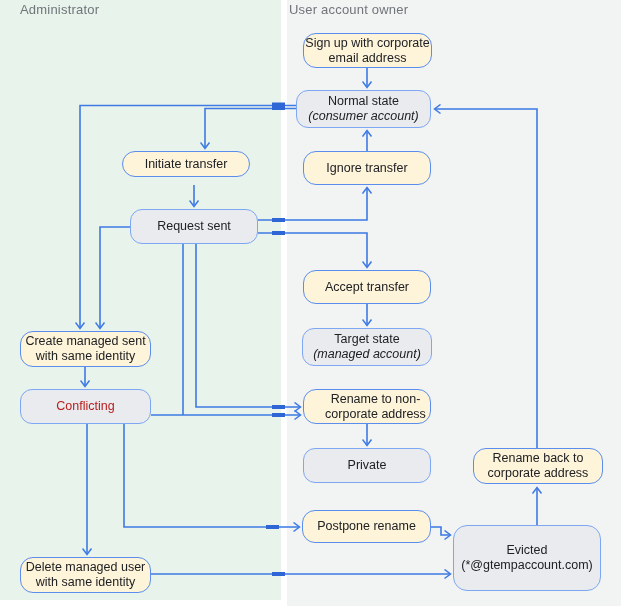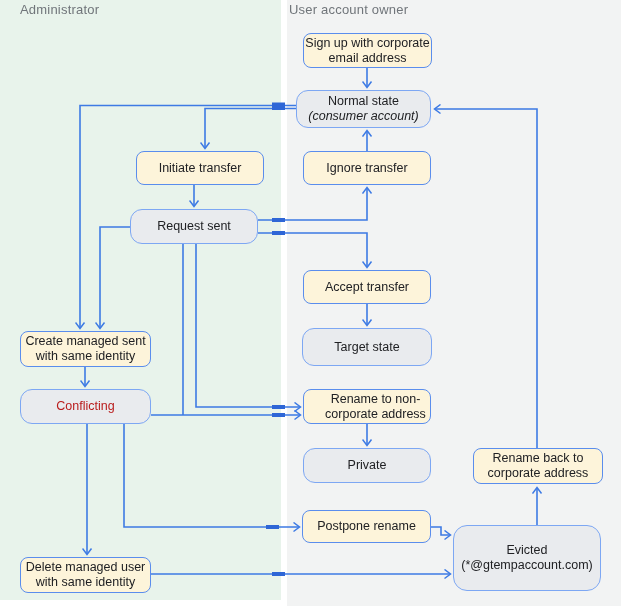--- a/index.html
+++ b/index.html
@@ -17,21 +17,21 @@
   }
   #lane-admin .lane-title{left:20px;}
   #lane-user .lane-title{left:2px;}
   #edges{position:absolute;left:0;top:0;width:621px;height:606px;pointer-events:none;}
   .node{
     position:absolute;box-sizing:border-box;
     display:flex;flex-direction:column;justify-content:center;align-items:center;
     text-align:center;font-size:12.5px;line-height:15px;
     padding:2px 4px;
   }
-  .node.action{border-radius:8px;}
+  .node.action{border-radius:13px;}
   .node.state{border-radius:12px;}
   .node .line{display:block;white-space:nowrap;}
   .node .italic{font-style:italic;}
 </style>
 </head>
 <body>
 
 <div id="stage">
 
   <div class="lane" id="lane-admin" style="background: rgb(232, 243, 235);">
@@ -83,34 +83,35 @@
 
   <div id="nodes">
       <div class="node action" style="left: 303px; top: 33px; width: 129px; height: 35px; color: rgb(32, 33, 36); background: rgb(253, 244, 218); border: 1.5px solid rgb(90, 141, 237);">
         <span class="line">Sign up with corporate</span>
         <span class="line">email address</span>
       </div>
       <div class="node state" style="left: 296px; top: 90px; width: 135px; height: 38px; color: rgb(32, 33, 36); background: rgb(233, 235, 238); border: 1.5px solid rgb(125, 167, 243);">
         <span class="line">Normal state</span>
         <span class="line italic">(consumer account)</span>
       </div>
-      <div class="node action" style="left: 136px; top: 151px; width: 128px; height: 34px; color: rgb(32, 33, 36); background: rgb(253, 244, 218); border: 1.5px solid rgb(90, 141, 237);">
+      <div class="node action" style="left: 122px; top: 151px; width: 128px; height: 26px; color: rgb(32, 33, 36); background: rgb(253, 244, 218); border: 1.5px solid rgb(90, 141, 237);">
         <span class="line">Initiate transfer</span>
       </div>
       <div class="node action" style="left: 303px; top: 151px; width: 128px; height: 34px; color: rgb(32, 33, 36); background: rgb(253, 244, 218); border: 1.5px solid rgb(90, 141, 237);">
         <span class="line">Ignore transfer</span>
       </div>
       <div class="node state" style="left: 130px; top: 209px; width: 128px; height: 35px; color: rgb(32, 33, 36); background: rgb(233, 235, 238); border: 1.5px solid rgb(125, 167, 243);">
         <span class="line">Request sent</span>
       </div>
       <div class="node action" style="left: 303px; top: 270px; width: 128px; height: 34px; color: rgb(32, 33, 36); background: rgb(253, 244, 218); border: 1.5px solid rgb(90, 141, 237);">
         <span class="line">Accept transfer</span>
       </div>
       <div class="node state" style="left: 302px; top: 328px; width: 130px; height: 38px; color: rgb(32, 33, 36); background: rgb(233, 235, 238); border: 1.5px solid rgb(125, 167, 243);">
         <span class="line">Target state</span>
+        <span class="line italic">(managed account)</span>
       </div>
       <div class="node action" style="left: 20px; top: 331px; width: 131px; height: 36px; color: rgb(32, 33, 36); background: rgb(253, 244, 218); border: 1.5px solid rgb(90, 141, 237);">
         <span class="line">Create managed sent</span>
         <span class="line">with same identity</span>
       </div>
       <div class="node state" style="left: 20px; top: 389px; width: 131px; height: 35px; color: #b91c1c; background: rgb(233, 235, 238); border: 1.5px solid rgb(125, 167, 243);">
         <span class="line">Conflicting</span>
       </div>
       <div class="node action" style="left: 303px; top: 389px; width: 128px; height: 35px; color: rgb(32, 33, 36); background: rgb(253, 244, 218); border: 1.5px solid rgb(90, 141, 237); padding-left: 21px;">
         <span class="line">Rename to non-</span>

